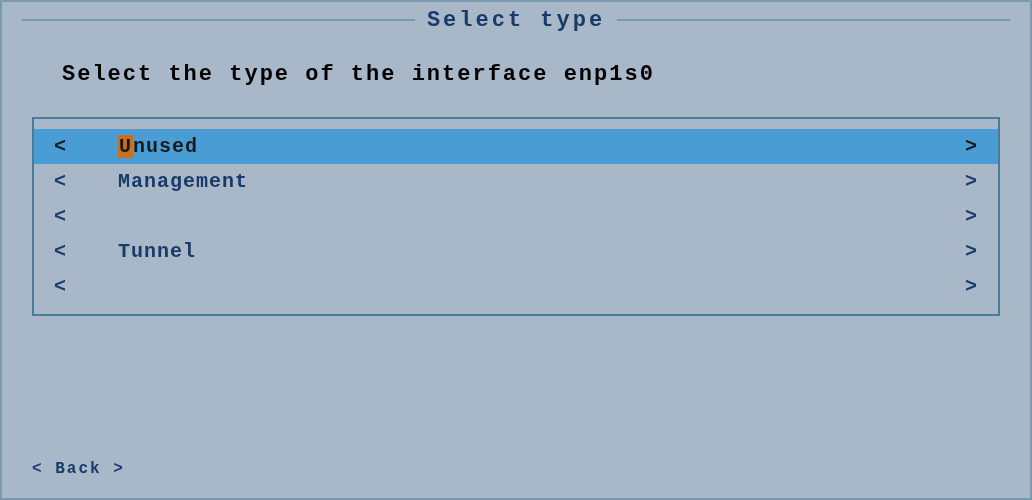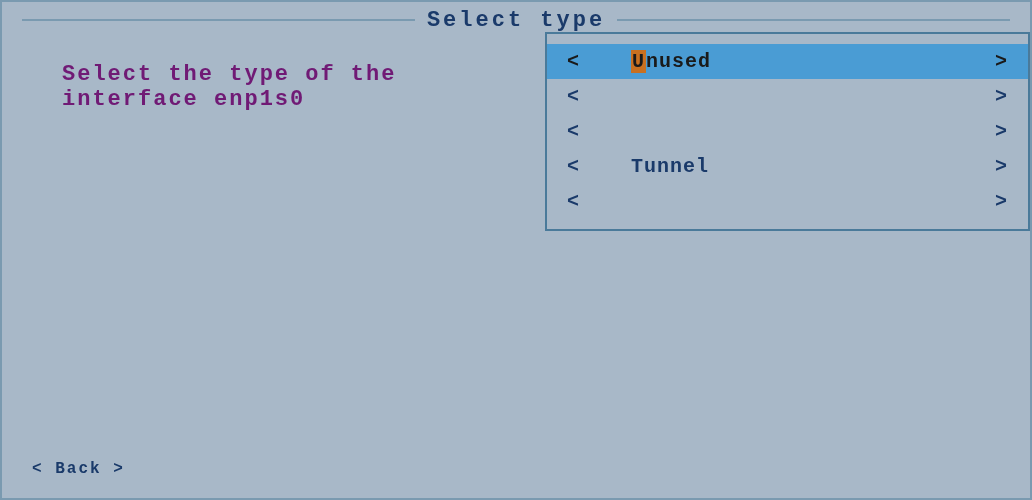--- a/index.html
+++ b/index.html
@@ -16,22 +16,22 @@
       overflow: hidden;
     }
 
     .outer-container {
       width: 1032px;
       height: 500px;
       background-color: #a8b8c8;
       border: 2px solid #7a9ab0;
       position: relative;
       display: flex;
-      flex-direction: row;
-      align-items: flex-start;
+      flex-direction: column;
+      align-items: center;
     }
 
     .title-bar {
       position: absolute;
       top: 0;
       left: 0;
       right: 0;
       display: flex;
       align-items: center;
       justify-content: center;
@@ -55,21 +55,21 @@
     .title-text {
       color: #1a3a6a;
       font-size: 22px;
       font-weight: bold;
       letter-spacing: 3px;
       white-space: nowrap;
     }
 
     .subtitle {
       margin-top: 60px;
-      color: #701a75;
+      color: #000000;
       font-size: 22px;
       font-weight: bold;
       letter-spacing: 2px;
       width: 100%;
       padding-left: 60px;
     }
 
     .list-container {
       margin-top: 30px;
       width: calc(100% - 60px);
@@ -159,20 +159,21 @@
     <div class="list-item selected">
       <span class="left-arrow">&lt;</span>
       <span class="item-label">
         <span class="selected-char">U</span>nused
       </span>
       <span class="right-arrow">&gt;</span>
     </div>
 
     <div class="list-item">
       <span class="left-arrow">&lt;</span>
+      <span class="item-label">Management</span>
       <span class="right-arrow">&gt;</span>
     </div>
 
     <div class="list-item">
       <span class="left-arrow">&lt;</span>
       <span class="right-arrow">&gt;</span>
     </div>
 
     <div class="list-item">
       <span class="left-arrow">&lt;</span>

